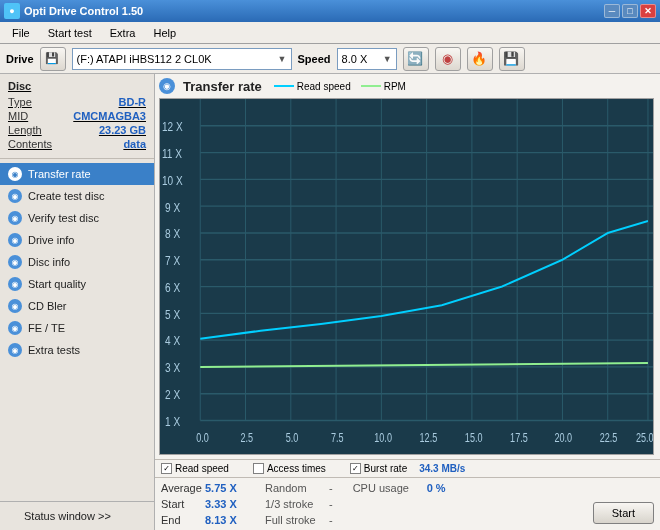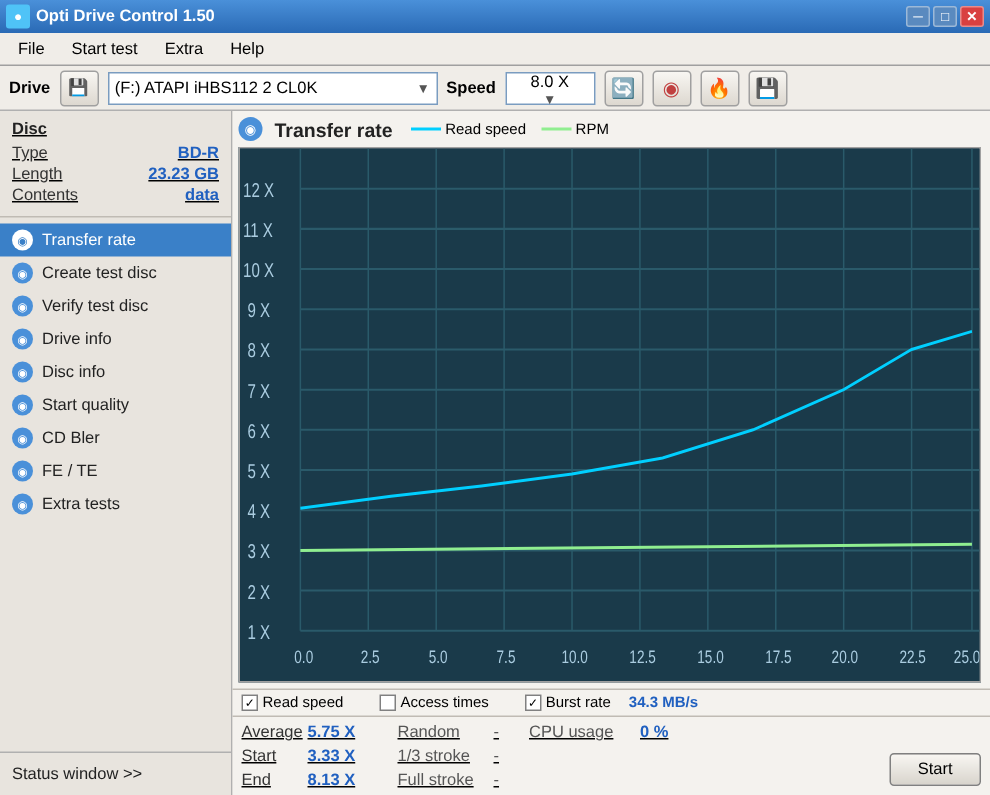--- a/index.html
+++ b/index.html
@@ -87,21 +87,21 @@
       display: flex; align-items: center; justify-content: space-between;
     }
     .drive-select-arrow { font-size: 9px; color: #555; }
     .speed-label { font-weight: bold; }
     .speed-select {
       height: 22px; width: 60px;
       border: 1px solid #7a9cc0;
       background: white;
       font-size: 11px;
       padding: 0 4px;
-      display: flex; align-items: center; justify-content: space-between; flex-direction: column;
+      display: flex; align-items: center; justify-content: space-between;
     }
     .icon-btn {
       width: 26px; height: 24px;
       border: 1px solid #a0a0a0;
       background: linear-gradient(to bottom, #f8f6f2, #ddd8d0);
       border-radius: 3px;
       display: flex; align-items: center; justify-content: center;
       cursor: pointer; font-size: 13px;
     }
     
@@ -167,20 +167,21 @@
       padding: 4px 0;
     }
     .status-btn {
       display: flex;
       align-items: center;
       gap: 6px;
       padding: 4px 8px;
       cursor: pointer;
       font-size: 11px;
       color: #222;
+      margin-left: 16px;
     }
     
     .content {
       flex: 1;
       display: flex;
       flex-direction: column;
       background: #f4f2ee;
     }
     
     .chart-container {
@@ -250,21 +251,21 @@
     .burst-value { color: #2060c0; font-weight: bold; }
     
     .data-rows {
       display: flex;
       padding: 4px 6px;
       gap: 20px;
       font-size: 11px;
       border-top: 1px solid #c0bbb4;
     }
     .data-col { display: flex; flex-direction: column; gap: 4px; }
-    .data-row { display: flex; align-items: center; gap: 4px; text-decoration: underline; }
+    .data-row { display: flex; align-items: center; gap: 4px; }
     .data-lbl { color: #333; width: 40px; }
     .data-val { color: #2060c0; font-weight: bold; width: 40px; }
     .data-key { color: #555; }
     .data-dash { color: #555; }
     .start-btn {
       background: linear-gradient(to bottom, #f8f6f2, #d8d4cc);
       border: 1px solid #808080;
       border-radius: 3px;
       padding: 4px 18px;
       font-size: 11px;
@@ -315,20 +316,24 @@
 <div class="main-layout">
 
   <div class="sidebar">
     <div class="disc-section">
       <div class="disc-title">Disc</div>
       <div class="disc-info-row">
         <span class="disc-info-label">Type</span>
         <span class="disc-info-value">BD-R</span>
       </div>
       <div class="disc-info-row">
+        <span class="disc-info-label">MID</span>
+        <span class="disc-info-value">CMCMAGBA3</span>
+      </div>
+      <div class="disc-info-row">
         <span class="disc-info-label">Length</span>
         <span class="disc-info-value">23.23 GB</span>
       </div>
       <div class="disc-info-row">
         <span class="disc-info-label">Contents</span>
         <span class="disc-info-value">data</span>
       </div>
     </div>
     <div class="nav-items">
       <div class="nav-item active">

